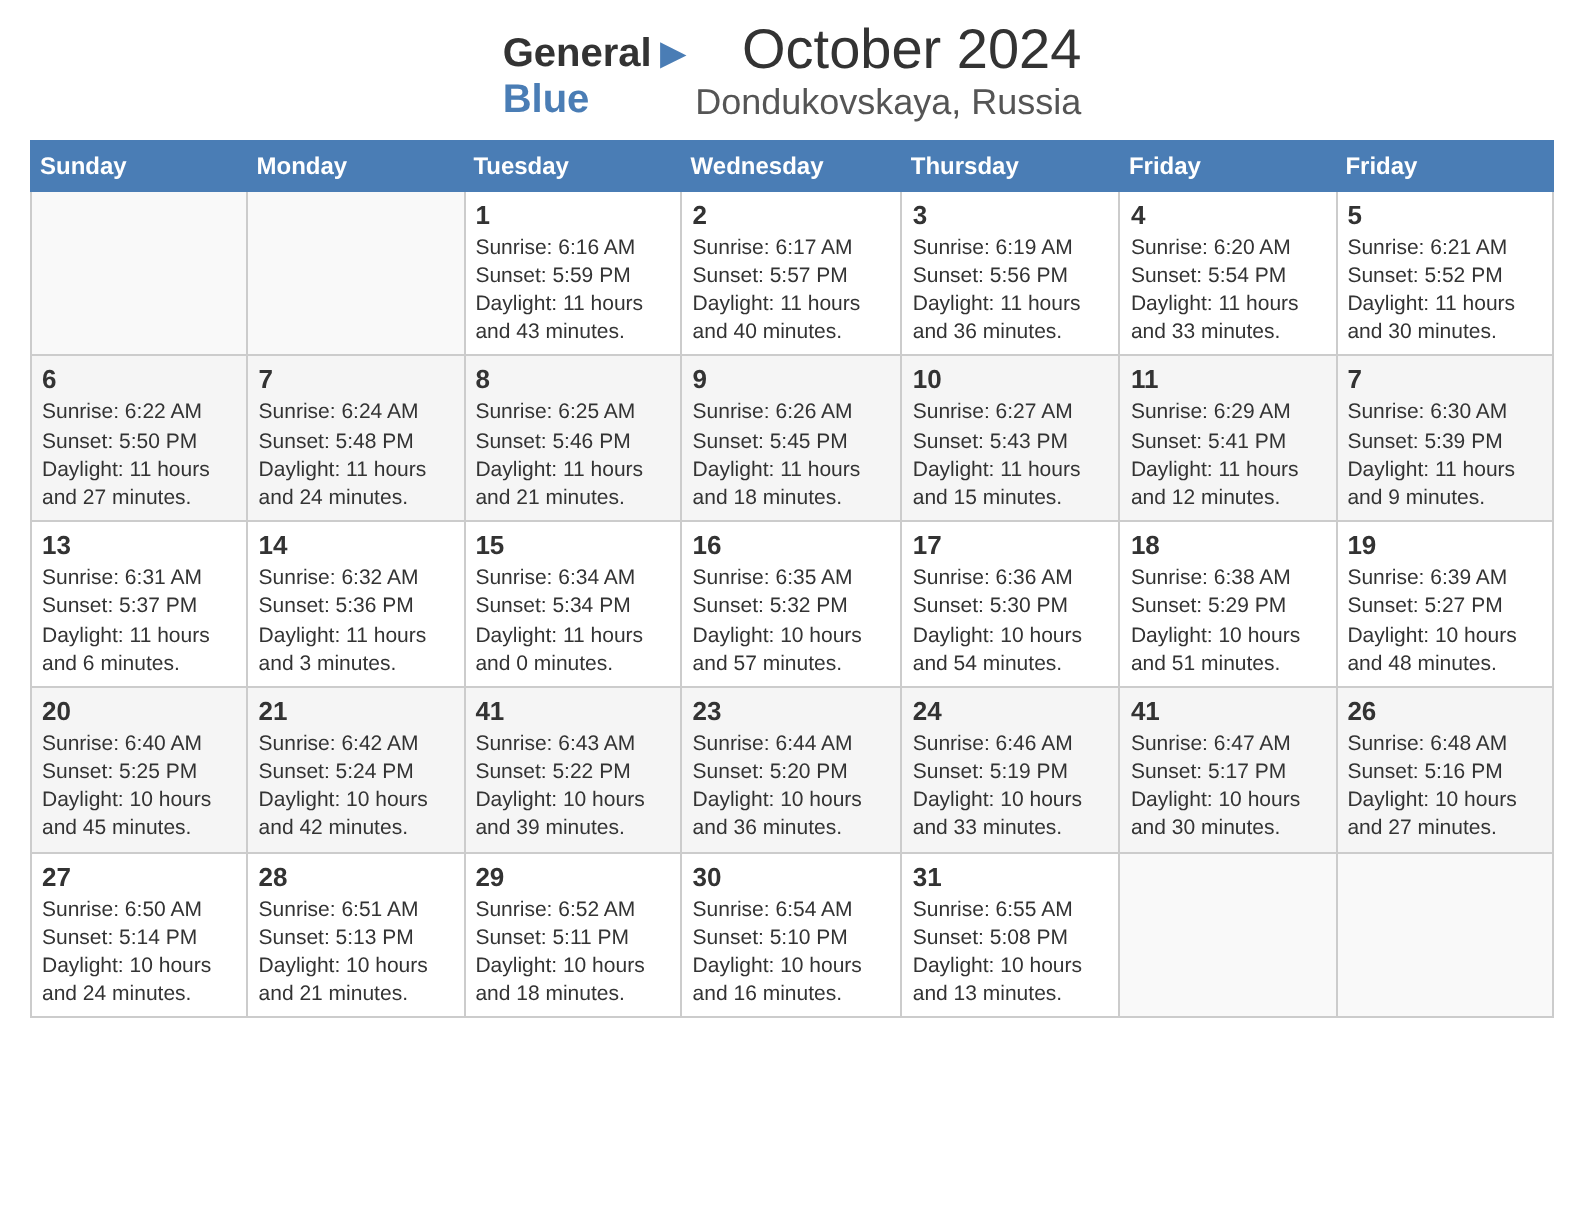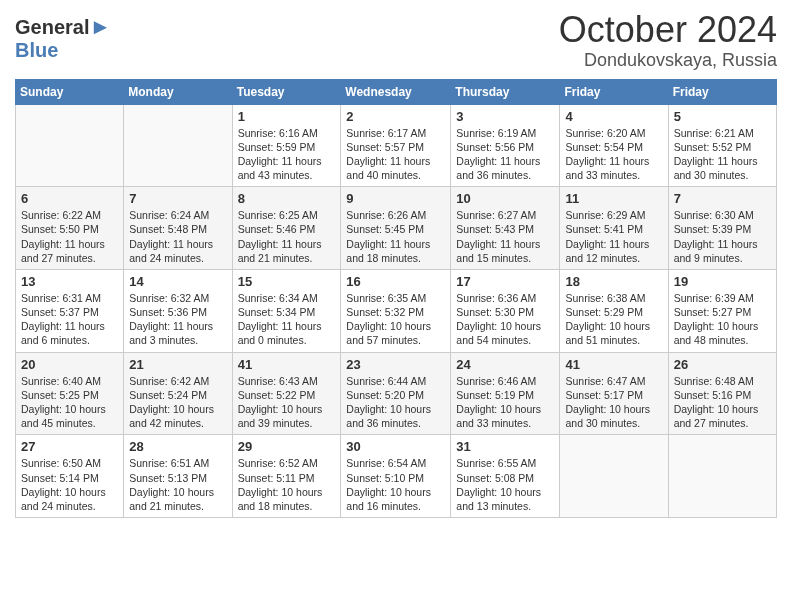--- a/index.html
+++ b/index.html
@@ -10,21 +10,21 @@
       min-height: 612px;
       padding: 0;
     }
     .container {
       width: 792px;
       background: #fff;
       padding: 10px 15px 15px 15px;
     }
     .header {
       display: flex;
-      justify-content: space-between;
+      justify-content: center;
       align-items: flex-start;
       margin-bottom: 8px;
     }
     .logo {
       display: flex;
       flex-direction: column;
       align-items: flex-start;
       margin-top: 4px;
     }
     .logo-general {
@@ -44,21 +44,21 @@
       font-size: 22px;
     }
     .logo-row {
       display: flex;
       align-items: center;
     }
     .title-section {
       text-align: right;
     }
     .title-section h1 {
-      font-size: 36px;
+      font-size: 28px;
       font-weight: normal;
       color: #333;
       line-height: 1.1;
     }
     .title-section h2 {
       font-size: 18px;
       font-weight: normal;
       color: #555;
     }
     .calendar {

